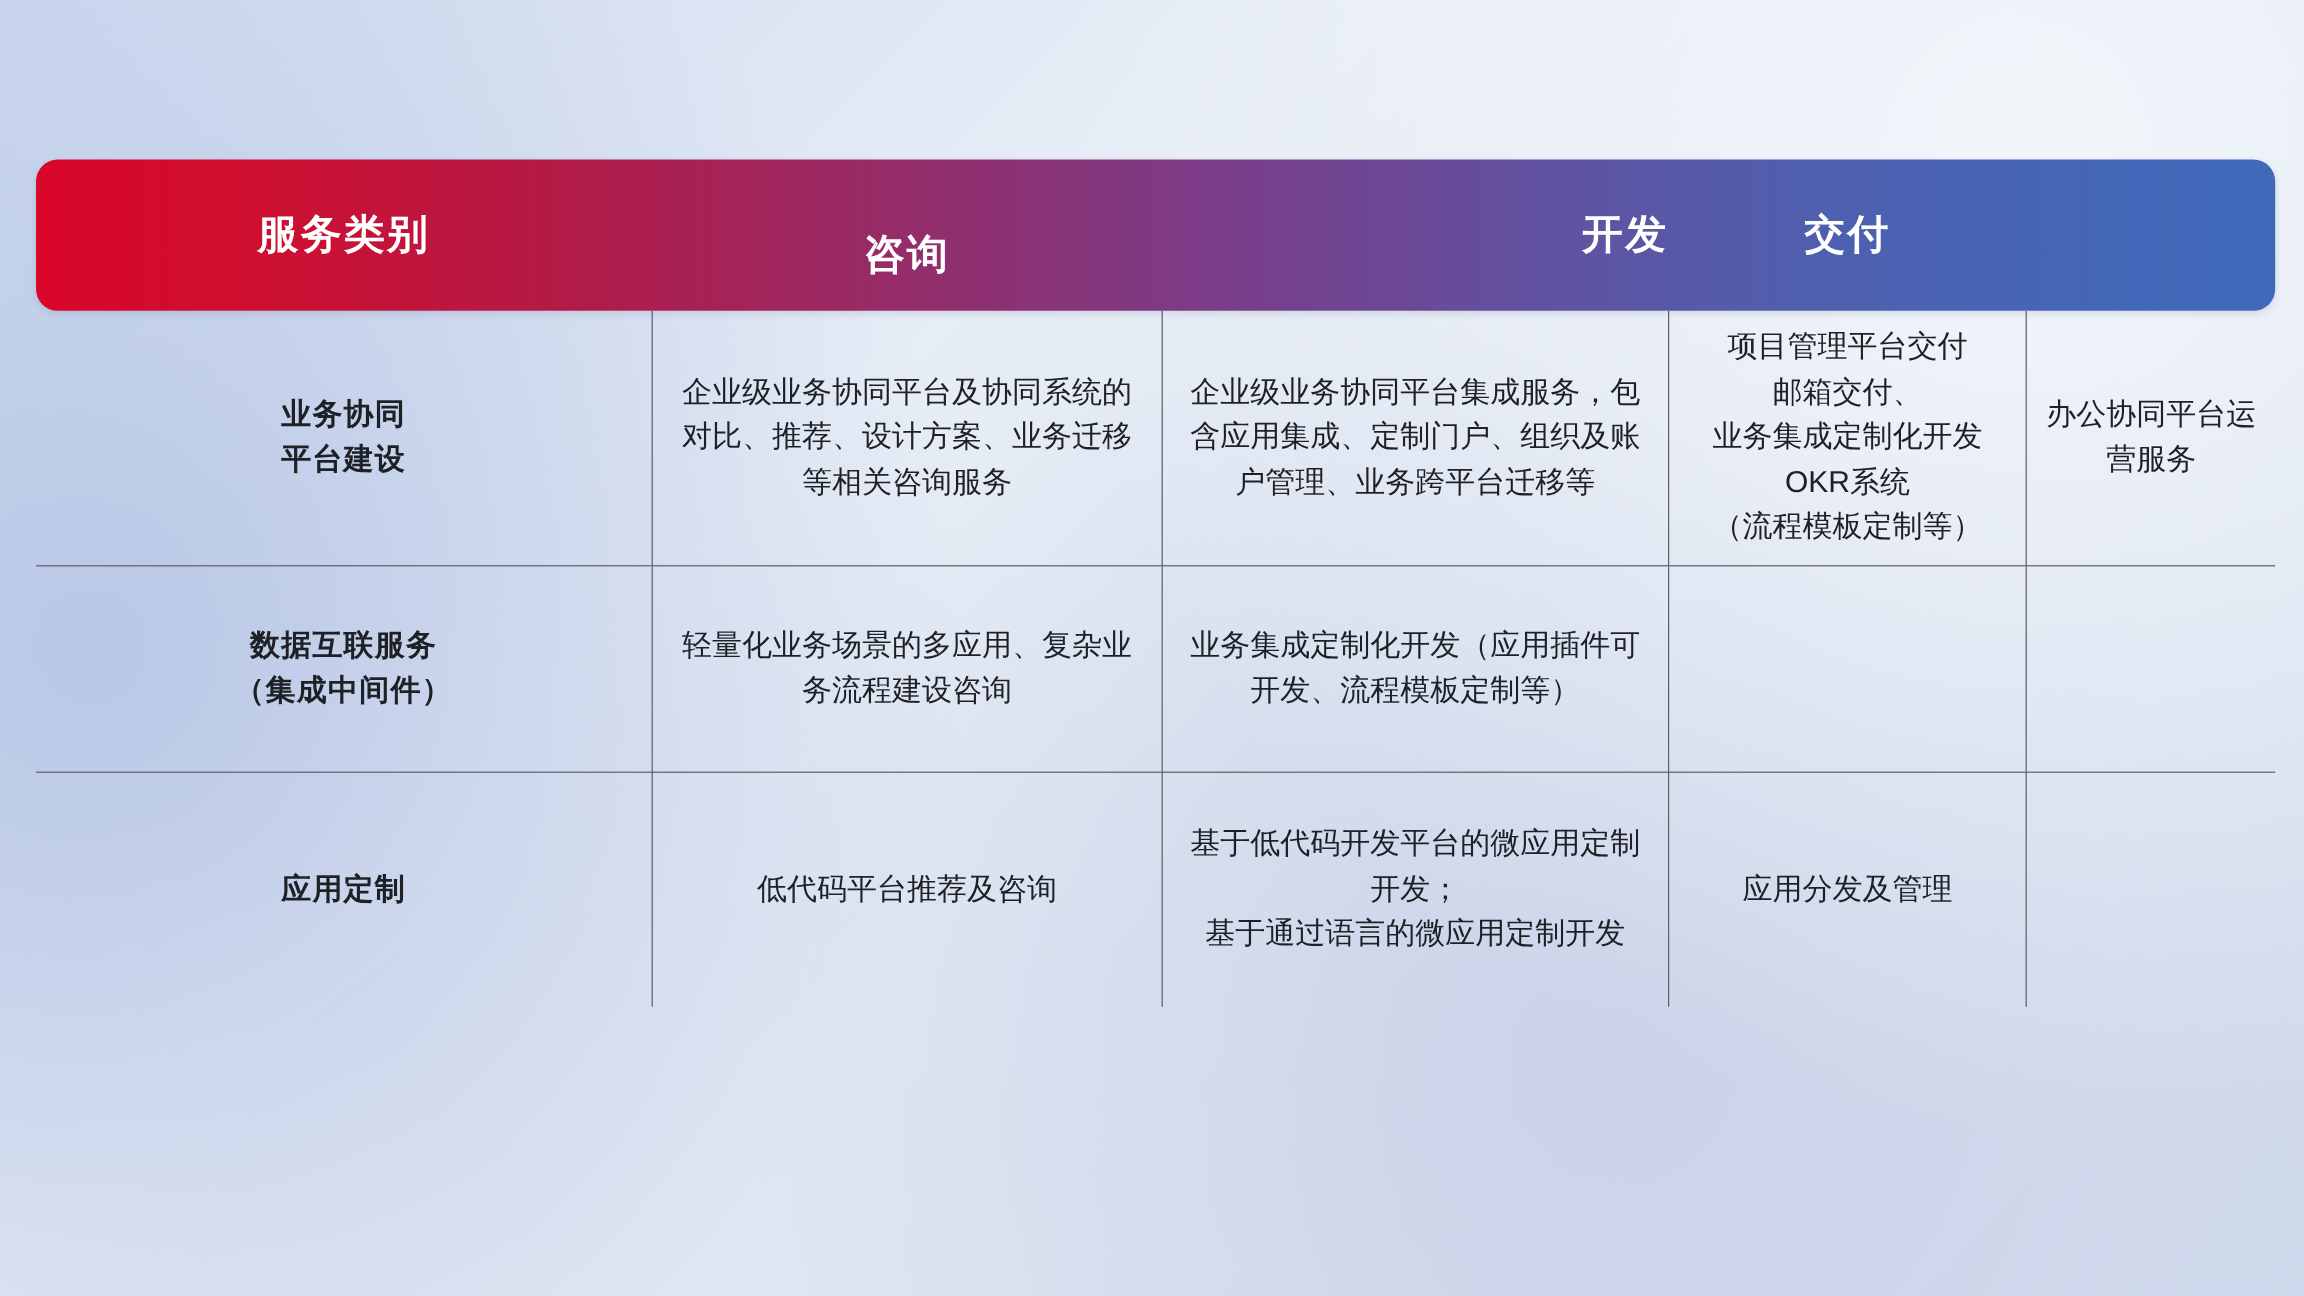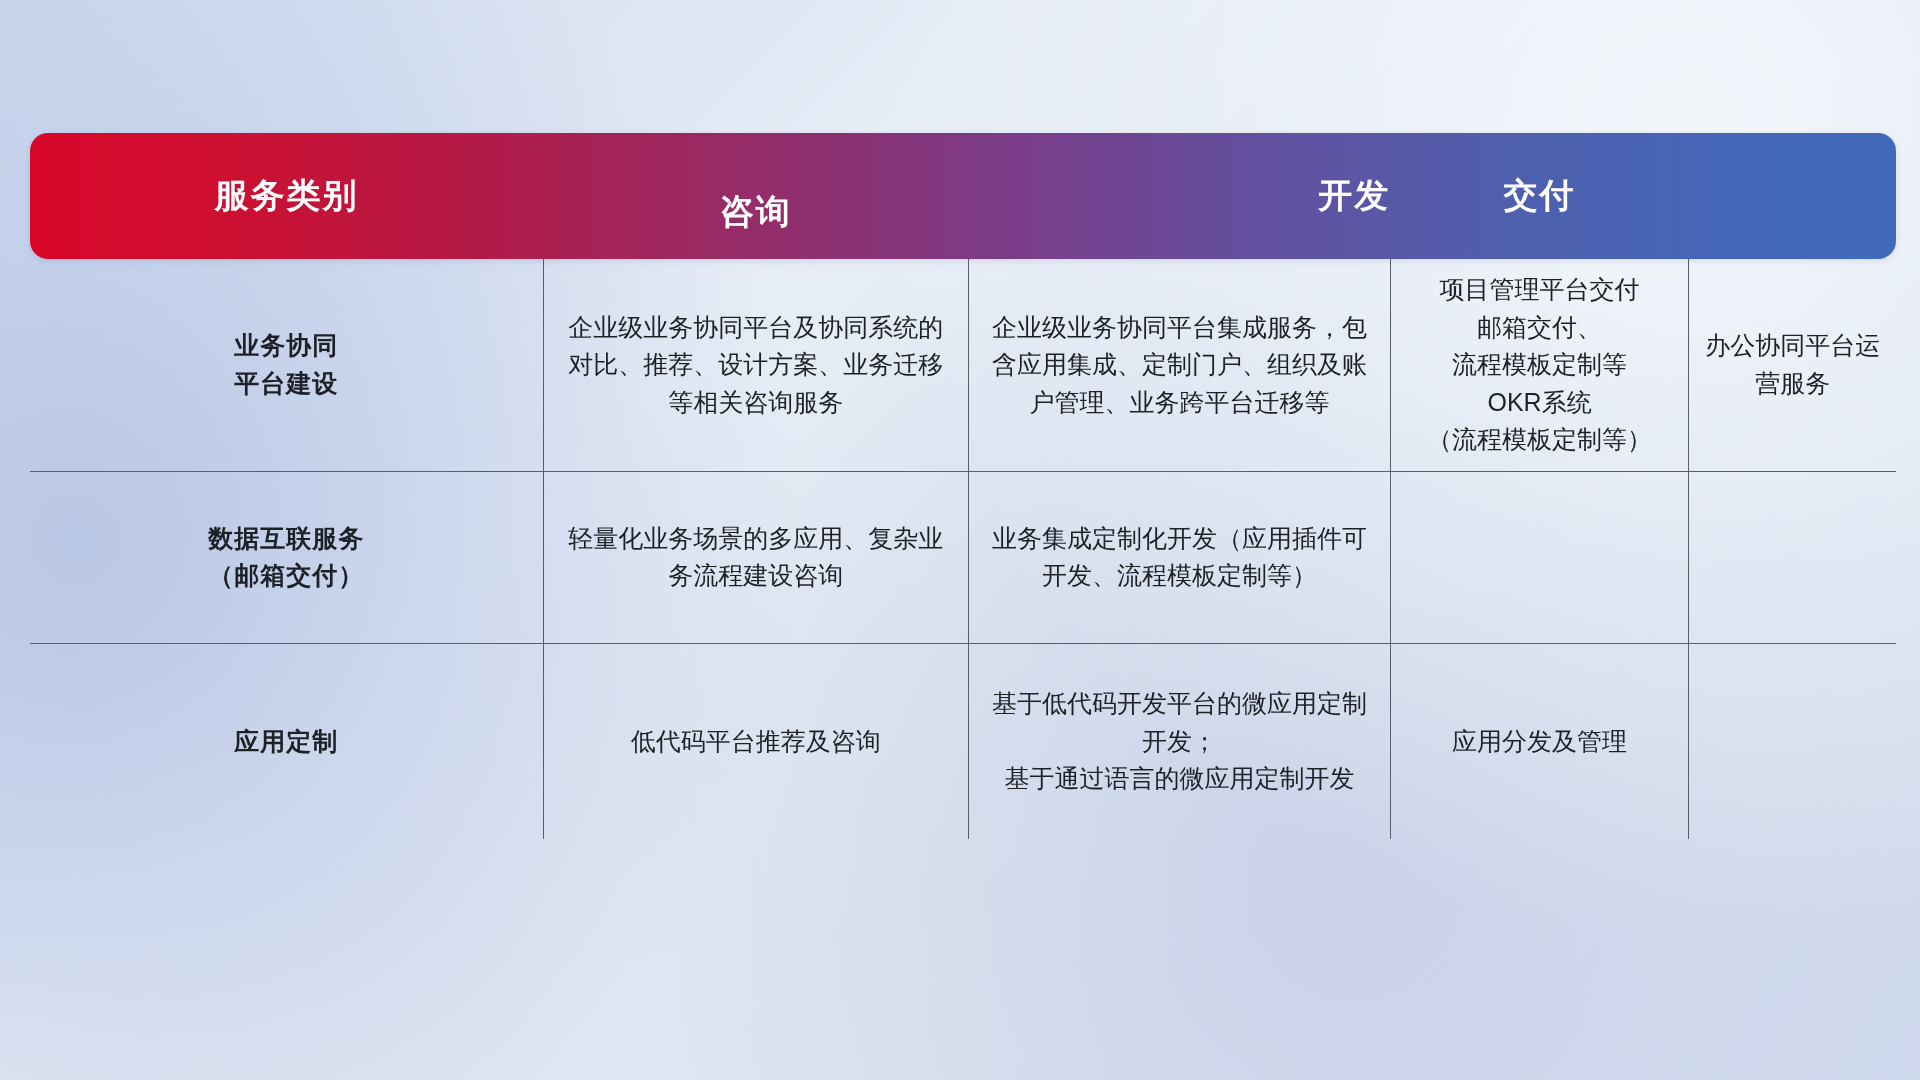--- a/index.html
+++ b/index.html
@@ -120,31 +120,31 @@
           <tr class="r1">
         <td class="col-0 cat">
           <div>业务协同</div>
           <div>平台建设</div>
         </td>
         <td class="col-1">企业级业务协同平台及协同系统的对比、推荐、设计方案、业务迁移等相关咨询服务</td>
         <td class="col-2">企业级业务协同平台集成服务，包含应用集成、定制门户、组织及账户管理、业务跨平台迁移等</td>
         <td class="col-3">
           <div>项目管理平台交付</div>
           <div>邮箱交付、</div>
-          <div>流程模板定制等</div>
+          <div>业务集成定制化开发</div>
           <div>OKR系统</div>
           <div>（流程模板定制等）</div>
         </td>
         <td class="col-4">办公协同平台运营服务</td>
       </tr>
 
       <tr class="r2">
         <td class="col-0 cat">
           <div>数据互联服务</div>
-          <div>（邮箱交付）</div>
+          <div>（集成中间件）</div>
         </td>
         <td class="col-1">轻量化业务场景的多应用、复杂业务流程建设咨询</td>
         <td class="col-2">业务集成定制化开发（应用插件可开发、流程模板定制等）</td>
         <td class="col-3 empty"></td>
         <td class="col-4 empty"></td>
       </tr>
 
       <tr class="r3">
         <td class="col-0 cat">应用定制</td>
         <td class="col-1">低代码平台推荐及咨询</td>

